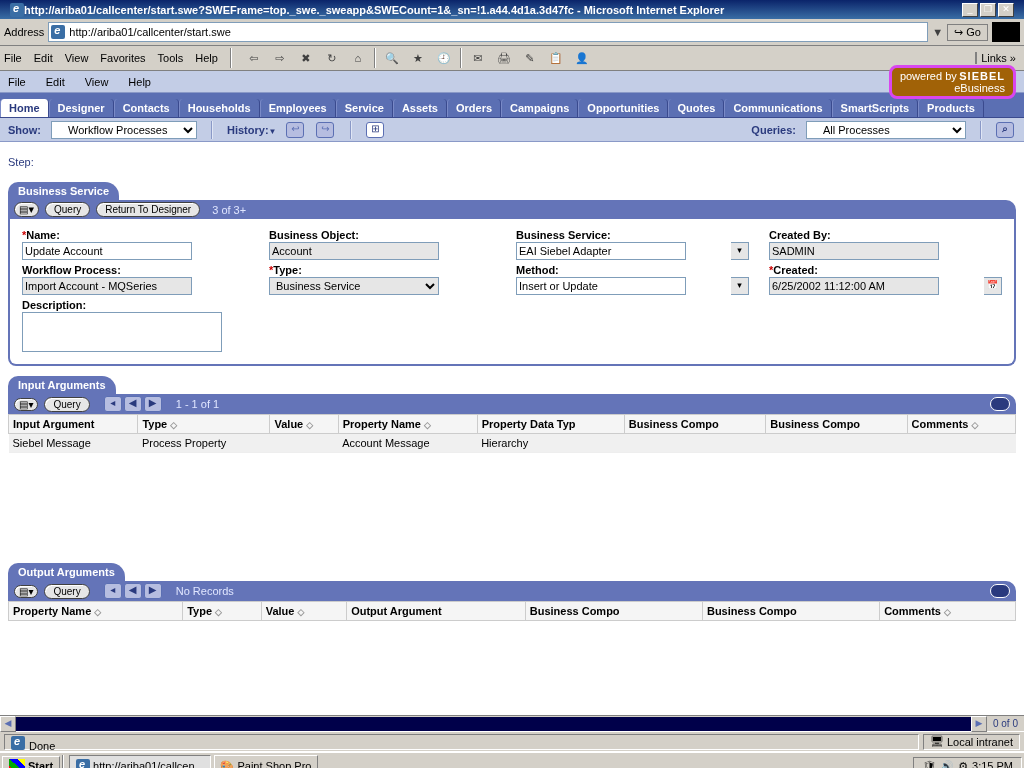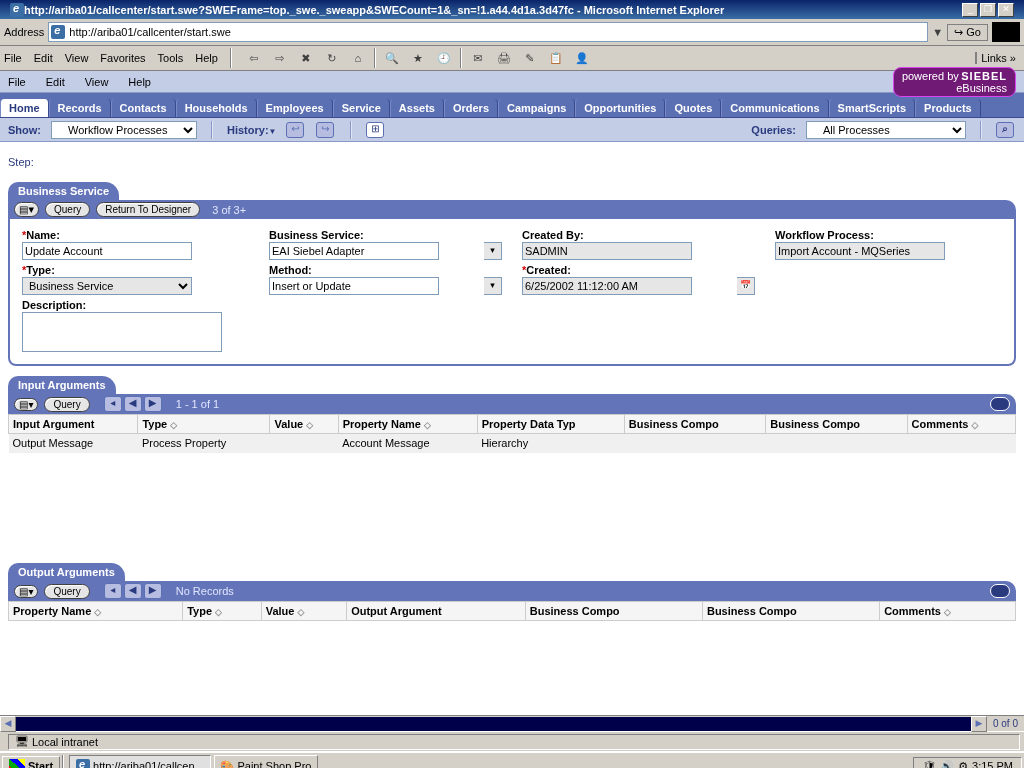--- a/index.html
+++ b/index.html
@@ -13,21 +13,21 @@
 .addrbar .urlfield { flex:1; height:20px; border:1px solid #7f9db9; background:#fff; display:flex; align-items:center; padding:0 2px; }
 .addrbar .go { border:1px solid #808080; padding:1px 6px; background:#d4d0c8; }
 .ie-logo { width:28px; height:20px; background:#000; }
 .ietoolbar { background:#d4d0c8; border-bottom:1px solid #808080; padding:2px 4px; display:flex; align-items:center; gap:12px; }
 .ietoolbar .menu { display:flex; gap:12px; }
 .ietoolbar .sep { width:2px; height:20px; border-left:1px solid #808080; border-right:1px solid #fff; }
 .ietoolbar .icons { display:flex; gap:6px; align-items:center; }
 .tbicon { width:20px; height:20px; border:1px solid transparent; display:flex; align-items:center; justify-content:center; color:#404040; }
 .linkslabel { margin-left:auto; padding:0 4px; border-left:2px solid #808080; }
 .siebel-menubar { background:#c3cde6; height:22px; display:flex; align-items:center; padding:0 8px; gap:20px; border-bottom:1px solid #8a99c7; }
-.siebel-logo { margin-left:auto; background:#701a75; color:#fff; padding:2px 8px; border-radius:8px; font-size:9px; border:1px solid #d946ef; }
+.siebel-logo { margin-left:auto; background:#a16207; color:#fff; padding:2px 8px; border-radius:8px; font-size:9px; border:3px solid #d946ef; }
 .siebel-logo b { font-size:11px; letter-spacing:1px; }
 .tabbar { background:#5b6fb3; display:flex; height:25px; align-items:flex-end; border-bottom:1px solid #3a4a8e; }
 .tab { background:#5b6fb3; color:#fff; padding:3px 8px; border-right:1px solid #3a4a8e; border-left:1px solid #7a8ac7; font-weight:bold; cursor:pointer; border-top-left-radius:4px; border-top-right-radius:4px; }
 .tab.active { background:#fff; color:#2a3a7e; }
 .viewbar { background:#c3cde6; height:24px; display:flex; align-items:center; padding:0 8px; gap:10px; border-bottom:1px solid #8a99c7; }
 .viewbar label { font-weight:bold; color:#2a3a7e; }
 .viewbar select, .viewbar .field { height:18px; border:1px solid #7f9db9; background:#fff; font-size:11px; padding:0 12px;}
 .viewbar .sep2 { width:2px; height:18px; border-left:1px solid #8a99c7; border-right:1px solid #e0e6f5; margin:0 4px;}
 .content { background:#fff; height: 573px; overflow:auto; position:relative; padding:12px 8px 0 8px; }
 .steprow { color:#2a3a7e; font-size:11px; padding:2px 0 14px 0;}
@@ -134,21 +134,21 @@
   <span>View</span>
   <span>Help</span>
   <div class="siebel-logo">
     <span>powered by</span> <b>SIEBEL</b><br>
     <span style="float:right">eBusiness</span>
   </div>
 </div>
 
 <div class="tabbar">
   <div class="tab active">Home</div>
-  <div class="tab">Records</div>
+  <div class="tab">Designer</div>
   <div class="tab">Contacts</div>
   <div class="tab">Households</div>
   <div class="tab">Employees</div>
   <div class="tab">Service</div>
   <div class="tab">Assets</div>
   <div class="tab">Orders</div>
   <div class="tab">Campaigns</div>
   <div class="tab">Opportunities</div>
   <div class="tab">Quotes</div>
   <div class="tab">Communications</div>
@@ -182,20 +182,24 @@
     <span class="pillbtn small">▤<span>▾</span></span>
     <span class="pillbtn">Query</span>
     <span class="pillbtn">Return To Designer</span>
     <span class="rec-indicator">3 of 3+</span>
   </div>
   <div class="applet-body formbody">
     <div class="form-grid">
       <div class="fld">
         <label class="req">Name:</label>
         <input value="Update Account" style="">
+      </div>
+      <div class="fld">
+        <label>Business Object:</label>
+        <input class="readonly" value="Account" style="">
       </div>
       <div class="fld">
         <label>Business Service:</label>
         <div class="picker">
               <input value="EAI Siebel Adapter" style="">
               <div class="pickbtn">▾</div>
             </div>
       </div>
       <div class="fld">
         <label>Created By:</label>
@@ -254,21 +258,21 @@
       <th><span>Value</span><span class="sorticon">◇</span></th>
       <th><span>Property Name</span><span class="sorticon">◇</span></th>
       <th><span>Property Data Typ</span></th>
       <th><span>Business Compo</span></th>
       <th><span>Business Compo</span></th>
       <th><span>Comments</span><span class="sorticon">◇</span></th>
     </tr>
         </thead>
     <tbody>
       <tr>
-        <td>Output Message</td>
+        <td>Siebel Message</td>
         <td>Process Property</td>
         <td></td>
         <td>Account Message</td>
         <td>Hierarchy</td>
         <td></td>
         <td></td>
         <td></td>
       </tr>
     </tbody>
   </table>
@@ -308,20 +312,21 @@
 </div>
 
 <div class="scroll-footer">
   <div class="left-caret">◀</div>
   <div class="track"></div>
   <div class="left-caret">▶</div>
   <div class="counter">0 of 0</div>
 </div>
 
 <div class="statusbar">
+  <div class="pane"><span class="small-ie-icon" style="margin-right:4px"></span><span>Done</span></div>
   <div class="pane zone">
       <span>🖥</span>
       <span>Local intranet</span>
     </div>
 </div>
 
 <div class="taskbar">
   <div class="startbtn">
       <div class="flag"></div>
       <span>Start</span>

